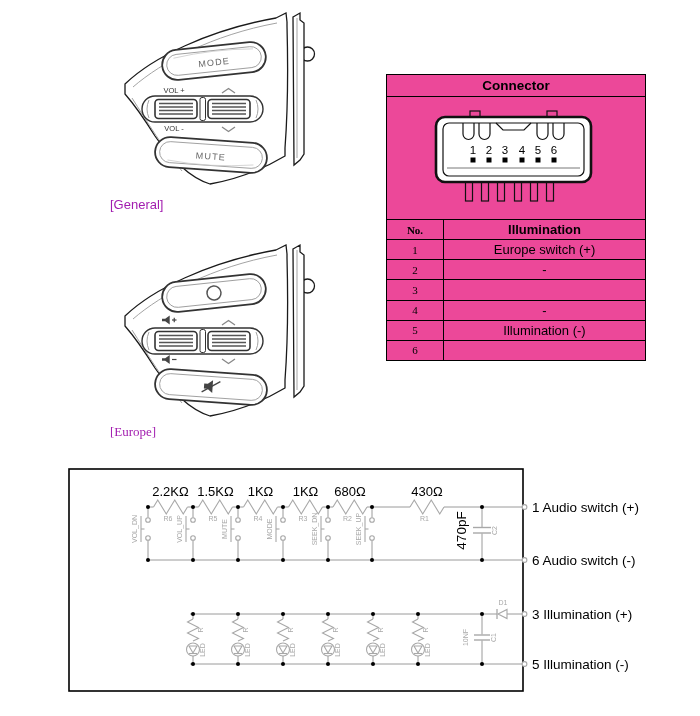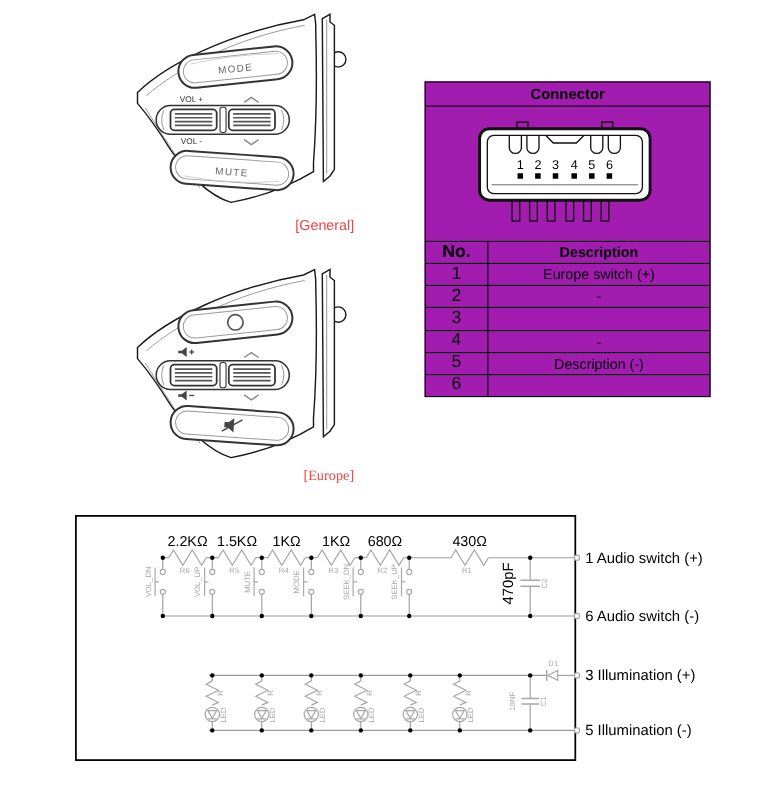--- a/index.html
+++ b/index.html
@@ -1,31 +1,31 @@
 <!DOCTYPE html>
 <html><head>
 <meta charset="utf-8">
 <style>
   html,body{margin:0;padding:0;background:#fff;}
   .canvas{position:relative;width:700px;height:716px;background:#fff;overflow:hidden;
           font-family:"Liberation Sans",sans-serif;color:#000;}
   .canvas svg{position:absolute;overflow:visible;}
-  .caption{position:absolute;width:212px;text-align:right;font-size:13px;color:#ef4444;}
+  .caption{position:absolute;width:212px;text-align:left;font-size:13px;color:#a21caf;}
   
   .panel{position:absolute;left:386px;top:74px;width:260px;height:287px;border:1.6px solid #000;
-         box-sizing:border-box;display:flex;flex-direction:column;background:#a21caf;}
+         box-sizing:border-box;display:flex;flex-direction:column;background:#ec4899;}
   .panel-title{height:21px;line-height:21px;text-align:center;font-weight:bold;font-size:13.5px;
                border-bottom:1.6px solid #000;}
   .figure{height:122px;border-bottom:1.6px solid #000;position:relative;}
   .figure svg{left:0;top:0;}
   .ctable{flex:1;display:flex;flex-direction:column;}
   .crow{flex:1;display:flex;border-bottom:1.5px solid #000;}
   .crow:last-child{border-bottom:none;}
   .c1{width:56px;border-right:1.5px solid #000;display:flex;align-items:center;justify-content:center;
-      font-size:16px;}
+      font-size:11px;font-family:Liberation Serif, serif;}
   .c2{flex:1;display:flex;align-items:center;justify-content:center;font-size:13px;}
   .crow.head .c1,.crow.head .c2{font-weight:bold;}
   
   .w{stroke:#9a9a9a;stroke-width:1;fill:none;}
   .comp{stroke:#a8a8a8;stroke-width:1.1;fill:none;}
   .comp-f{stroke:#a8a8a8;stroke-width:1.1;fill:#fff;}
   .dot{fill:#000;stroke:none;}
   .val{font-size:13px;fill:#000;}
   .capval{font-size:13.5px;fill:#000;}
   .ref{font-size:7px;fill:#a8a8a8;}
@@ -182,40 +182,40 @@
         <rect x="94.5" y="85" width="7" height="19" class="con-line"></rect>
         <rect x="110.5" y="85" width="7" height="19" class="con-line"></rect>
         <rect x="127.5" y="85" width="7" height="19" class="con-line"></rect>
         <rect x="143.5" y="85" width="7" height="19" class="con-line"></rect>
         <rect x="159.5" y="85" width="7" height="19" class="con-line"></rect>
       </svg>
     </div>
     <div class="ctable">
       <div class="crow head">
         <div class="c1">No.</div>
-        <div class="c2">Description</div>
+        <div class="c2">Illumination</div>
       </div>
       <div class="crow">
         <div class="c1">1</div>
         <div class="c2">Europe switch (+)</div>
       </div>
       <div class="crow">
         <div class="c1">2</div>
         <div class="c2">-</div>
       </div>
       <div class="crow">
         <div class="c1">3</div>
       </div>
       <div class="crow">
         <div class="c1">4</div>
         <div class="c2">-</div>
       </div>
       <div class="crow">
         <div class="c1">5</div>
-        <div class="c2">Description (-)</div>
+        <div class="c2">Illumination (-)</div>
       </div>
       <div class="crow">
         <div class="c1">6</div>
       </div>
     </div>
   </div>
 
   <svg style="left:0;top:455px;width:700px;height:261px" viewBox="0 455 700 261">
     <rect class="schbox" x="69" y="469" width="454" height="222"></rect>
 

